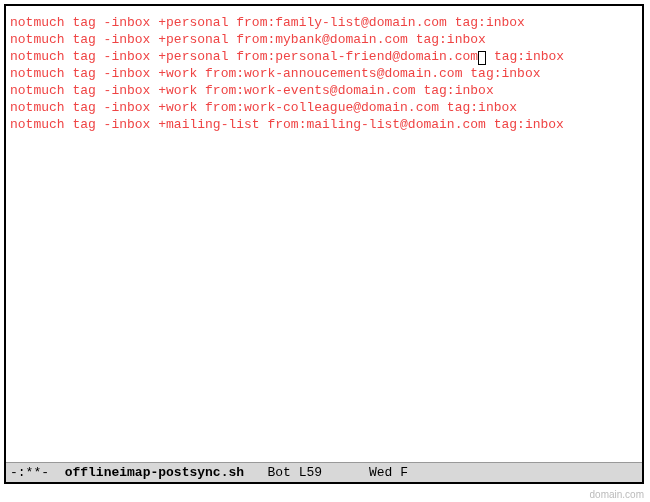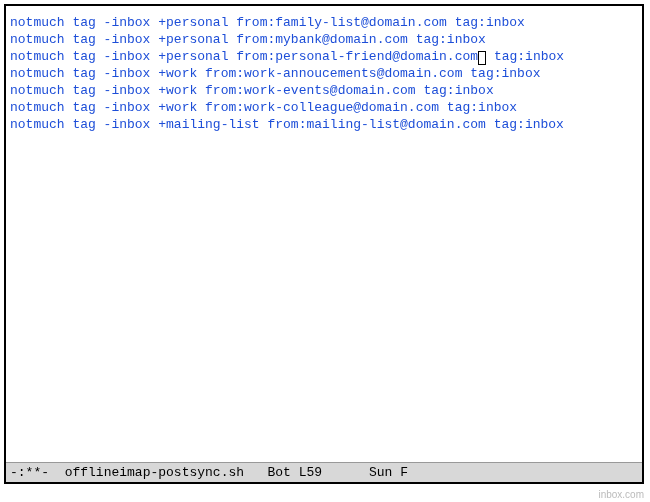--- a/index.html
+++ b/index.html
@@ -24,36 +24,36 @@
       display: flex;
       flex-direction: column;
       background: #fff;
     }
     .buffer {
       flex: 1;
       padding: 8px 16px 4px 4px;
       white-space: pre;
       overflow: hidden;
       line-height: 17px;
-      color: #1d4ed8;
+      color: #ef4444;
     }
     .modeline {
       background: #d8d8d8;
       border-top: 1px solid #999;
       color: #000;
       font-family: "Courier New", Courier, monospace;
       font-size: 13px;
       padding: 2px 4px;
       white-space: nowrap;
       overflow: hidden;
       display: flex;
       gap: 0;
     }
     .modeline .fname {
-      font-weight: normal;
+      font-weight: bold;
     }
     .cursor-box {
       display: inline-block;
       width: 8px;
       height: 14px;
       border: 1px solid #000;
       vertical-align: text-bottom;
       margin-bottom: -1px;
     }
     .watermark {
@@ -74,17 +74,17 @@
   <div class="modeline">
     <span>-:**-</span>
     <span>&nbsp;&nbsp;</span>
     <span class="fname">offlineimap-postsync.sh</span>
     <span>&nbsp;&nbsp;&nbsp;</span>
     <span>Bot</span>
     <span>&nbsp;</span>
     <span>L59</span>
     <span>&nbsp;&nbsp;&nbsp;&nbsp;</span>
     <span>&nbsp;&nbsp;</span>
-    <span>Sun F</span>
+    <span>Wed F</span>
   </div>
 </div>
 
-<div class="watermark">inbox.com</div>
+<div class="watermark">domain.com</div>
 
 </body></html>

